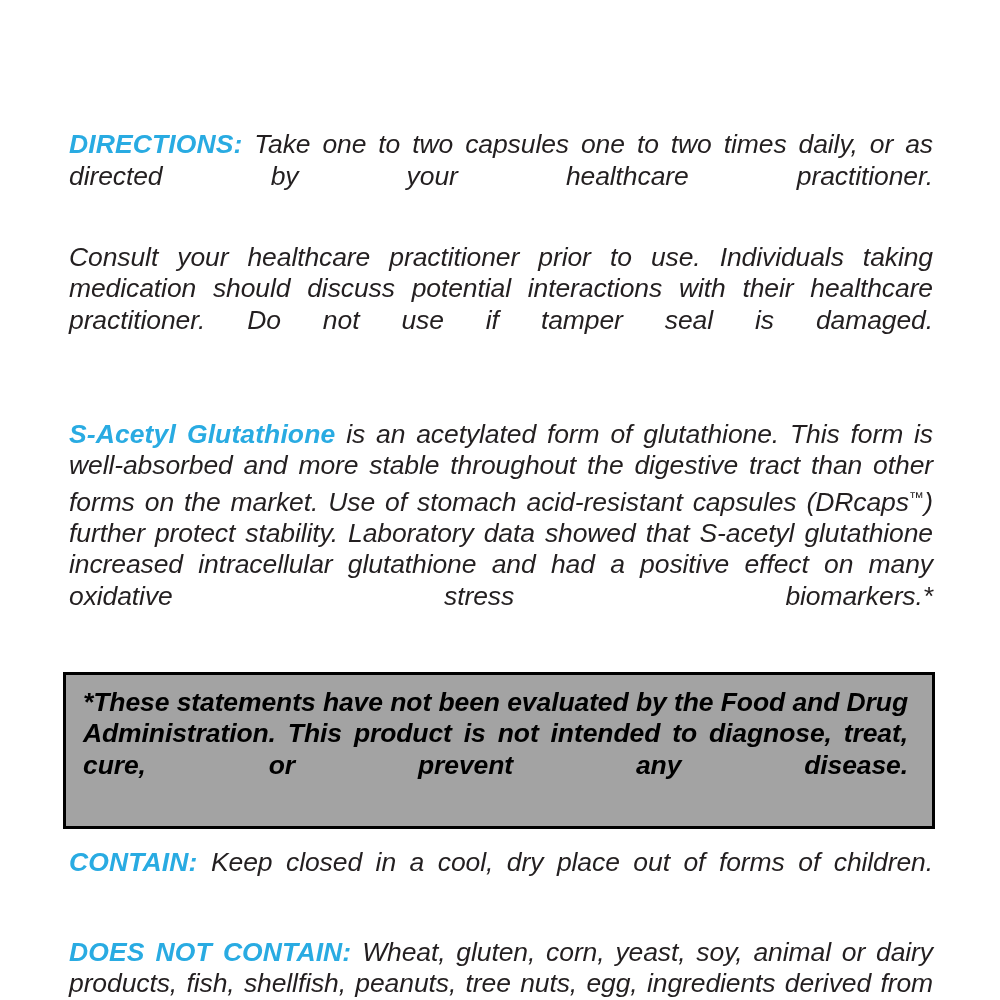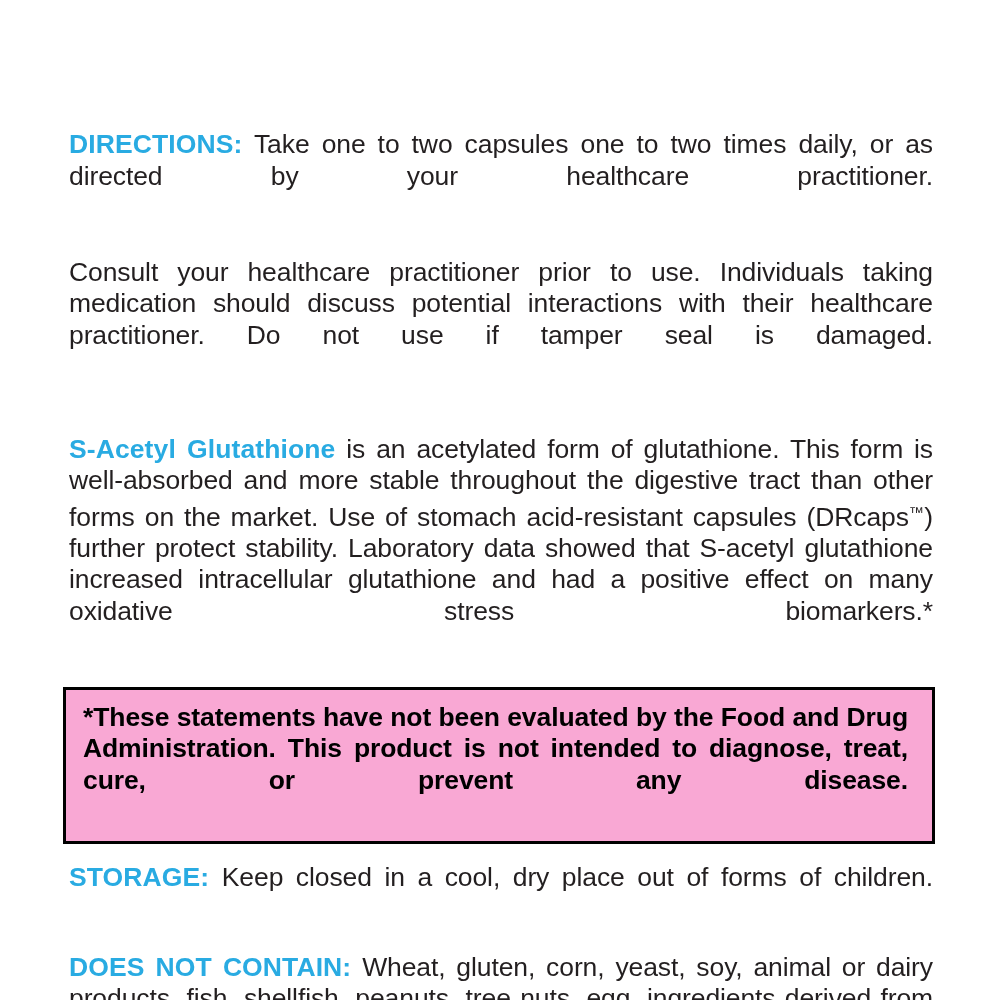--- a/index.html
+++ b/index.html
@@ -16,20 +16,21 @@
     overflow: hidden;
   }
 
   #label-panel {
     position: absolute;
     left: 0;
     top: 0;
     width: 1000px;
     height: 1000px;
     background: #ffffff;
+    font-style: italic;
   }
 
   .content-column {
     position: absolute;
     left: 69px;
     top: 129px;
     width: 864px;
   }
 
   
@@ -53,30 +54,30 @@
   }
 
   .tm {
     font-size: 0.58em;
     vertical-align: 0.52em;
     letter-spacing: 0;
   }
 
   
   .gap-directions { margin-top: 0; }
-  .gap-consult    { margin-top: 33px; }
+  .gap-consult    { margin-top: 18px; }
   .gap-sag        { margin-top: 51px; }
 
   
   .disclaimer-box {
     margin-top: 28px;
     border: 3px solid #000000;
     box-sizing: border-box;
     padding: 12px 24px 13px 17px;
-    background: #f9a8d4;
+    background: #a3a3a3;
     width: 872px;
     margin-left: -6px;
   }
   .disclaimer-text {
     color: #000000;
     font-weight: bold;
     font-size: 26.5px;
     line-height: 31.5px;
     text-align: justify;
     text-justify: inter-word;
@@ -108,18 +109,18 @@
     <p class="para gap-directions justify-all"><span class="head-cyan">DIRECTIONS:</span> <span>Take one to two capsules one to two times daily, or as directed by your healthcare practitioner.</span></p>
 
     <p class="para gap-consult justify-all"><span>Consult your healthcare practitioner prior to use. Individuals taking medication should discuss potential interactions with their healthcare practitioner. Do not use if tamper seal is damaged.</span></p>
 
     <p class="para gap-sag justify-all"><span class="head-cyan">S-Acetyl Glutathione</span> <span> is an acetylated form of glutathione. This form is well-absorbed and more stable throughout the digestive tract than other forms on the market. Use of stomach acid-resistant capsules (DRcaps</span><span class="tm">™</span><span>) further protect stability. Laboratory data showed that S-acetyl glutathione increased intracellular glutathione and had a positive effect on many oxidative stress biomarkers.*</span></p>
 
     <div class="disclaimer-box">
       <p class="disclaimer-text">*These statements have not been evaluated by the Food and Drug Administration. This product is not intended to diagnose, treat, cure, or prevent any disease.</p>
     </div>
 
-    <p class="para gap-storage justify-all"><span class="head-cyan">STORAGE:</span> <span>Keep closed in a cool, dry place out of forms of children.</span></p>
+    <p class="para gap-storage justify-all"><span class="head-cyan">CONTAIN:</span> <span>Keep closed in a cool, dry place out of forms of children.</span></p>
 
     <p class="para gap-dnc justify-all"><span class="head-cyan">DOES NOT CONTAIN:</span> <span>Wheat, gluten, corn, yeast, soy, animal or dairy products, fish, shellfish, peanuts, tree nuts, egg, ingredients derived from genetically modified organisms (GMOs), artificial colors, artificial sweeteners, or artificial preservatives.</span></p>
 
   </div>
 </div>
 
 </body></html>

